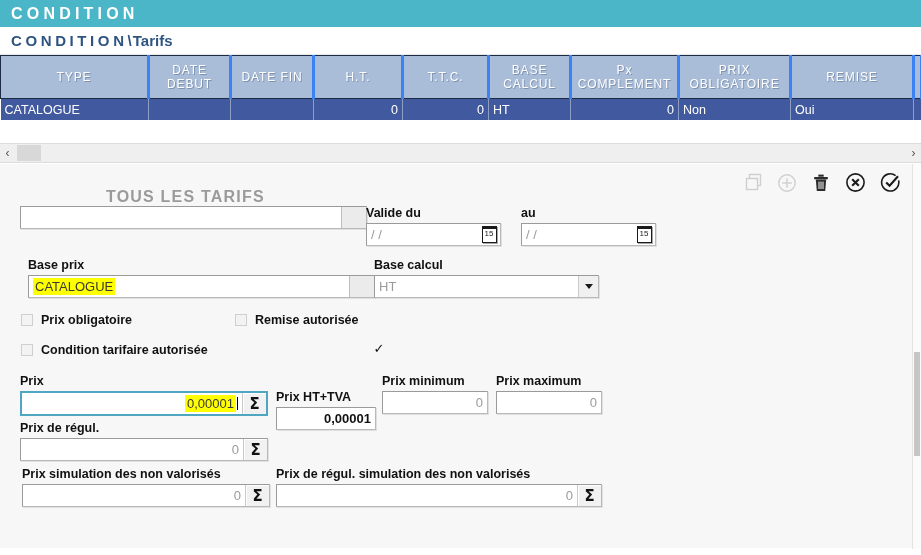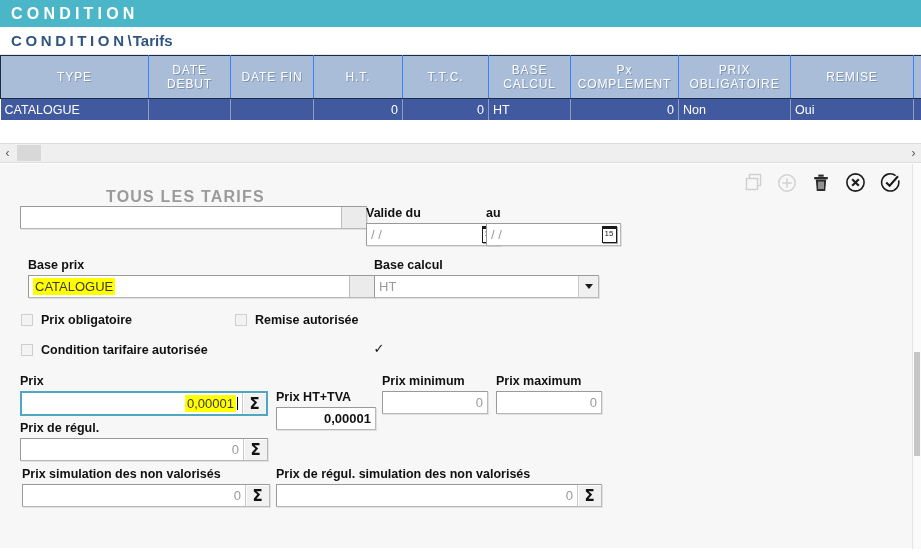--- a/index.html
+++ b/index.html
@@ -74,21 +74,21 @@
   }
   table.grid th {
     background: #a9bdd8;
     color: #ffffff;
     font-size: 12px;
     font-weight: normal;
     letter-spacing: 0.9px;
     text-align: center;
     height: 42px;
     vertical-align: middle;
-    border-right: 1px solid #3b82f6;
+    border-right: 3px solid #3b82f6;
     border-top: 1px solid #1c2a44;
     border-bottom: 1px solid #1c2a44;
     padding: 0 2px;
     text-shadow: 1px 1px 0 rgba(120,140,170,.85);
     line-height: 14px;
   }
   table.grid th:first-child { border-left: 1px solid #1c2a44; }
   table.grid td {
     background: #41599f;
     color: #ffffff;
@@ -443,21 +443,21 @@
     </div>
     <div style="position:absolute; left:352px; top:0; width:135px;">
       <span class="lbl">Valide du</span>
       <div class="inp">
         <span class="val ph">/ /</span>
         <span class="btn-cal">
           <span class="cal-glyph">15</span>
         </span>
       </div>
     </div>
-    <div style="position:absolute; left:472px; top:0; width:135px;">
+    <div style="position:absolute; left:507px; top:0; width:135px;">
       <span class="lbl">au</span>
       <div class="inp">
         <span class="val ph">/ /</span>
         <span class="btn-cal">
           <span class="cal-glyph">15</span>
         </span>
       </div>
     </div>
   </div>
 

